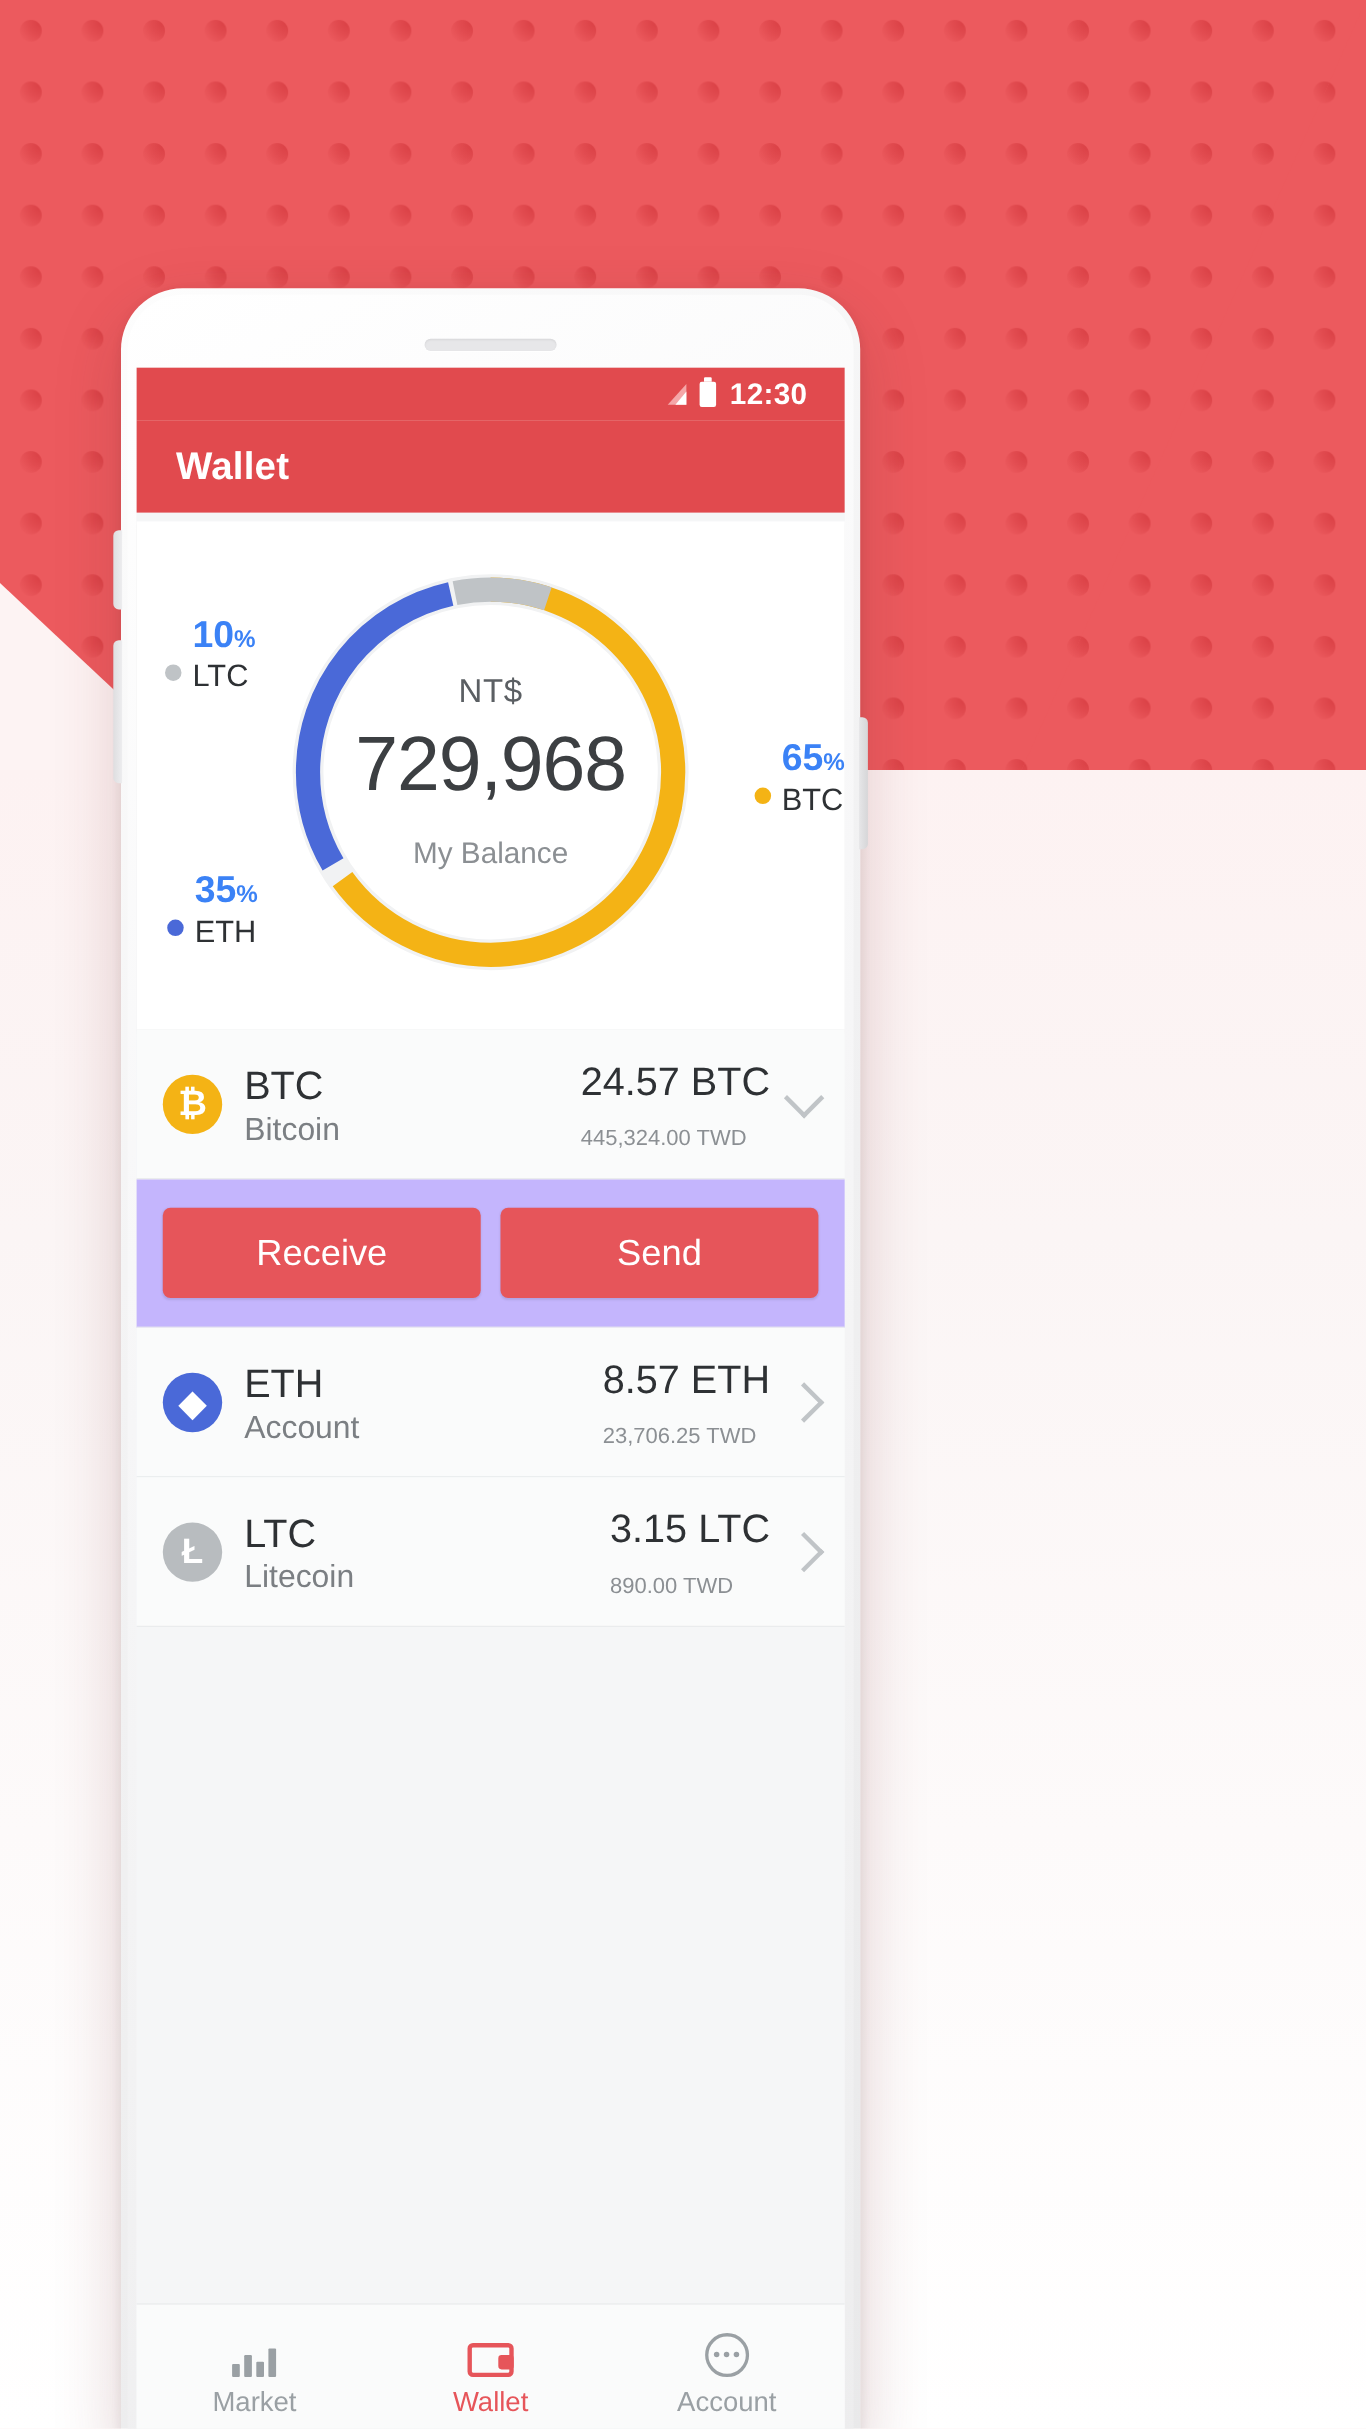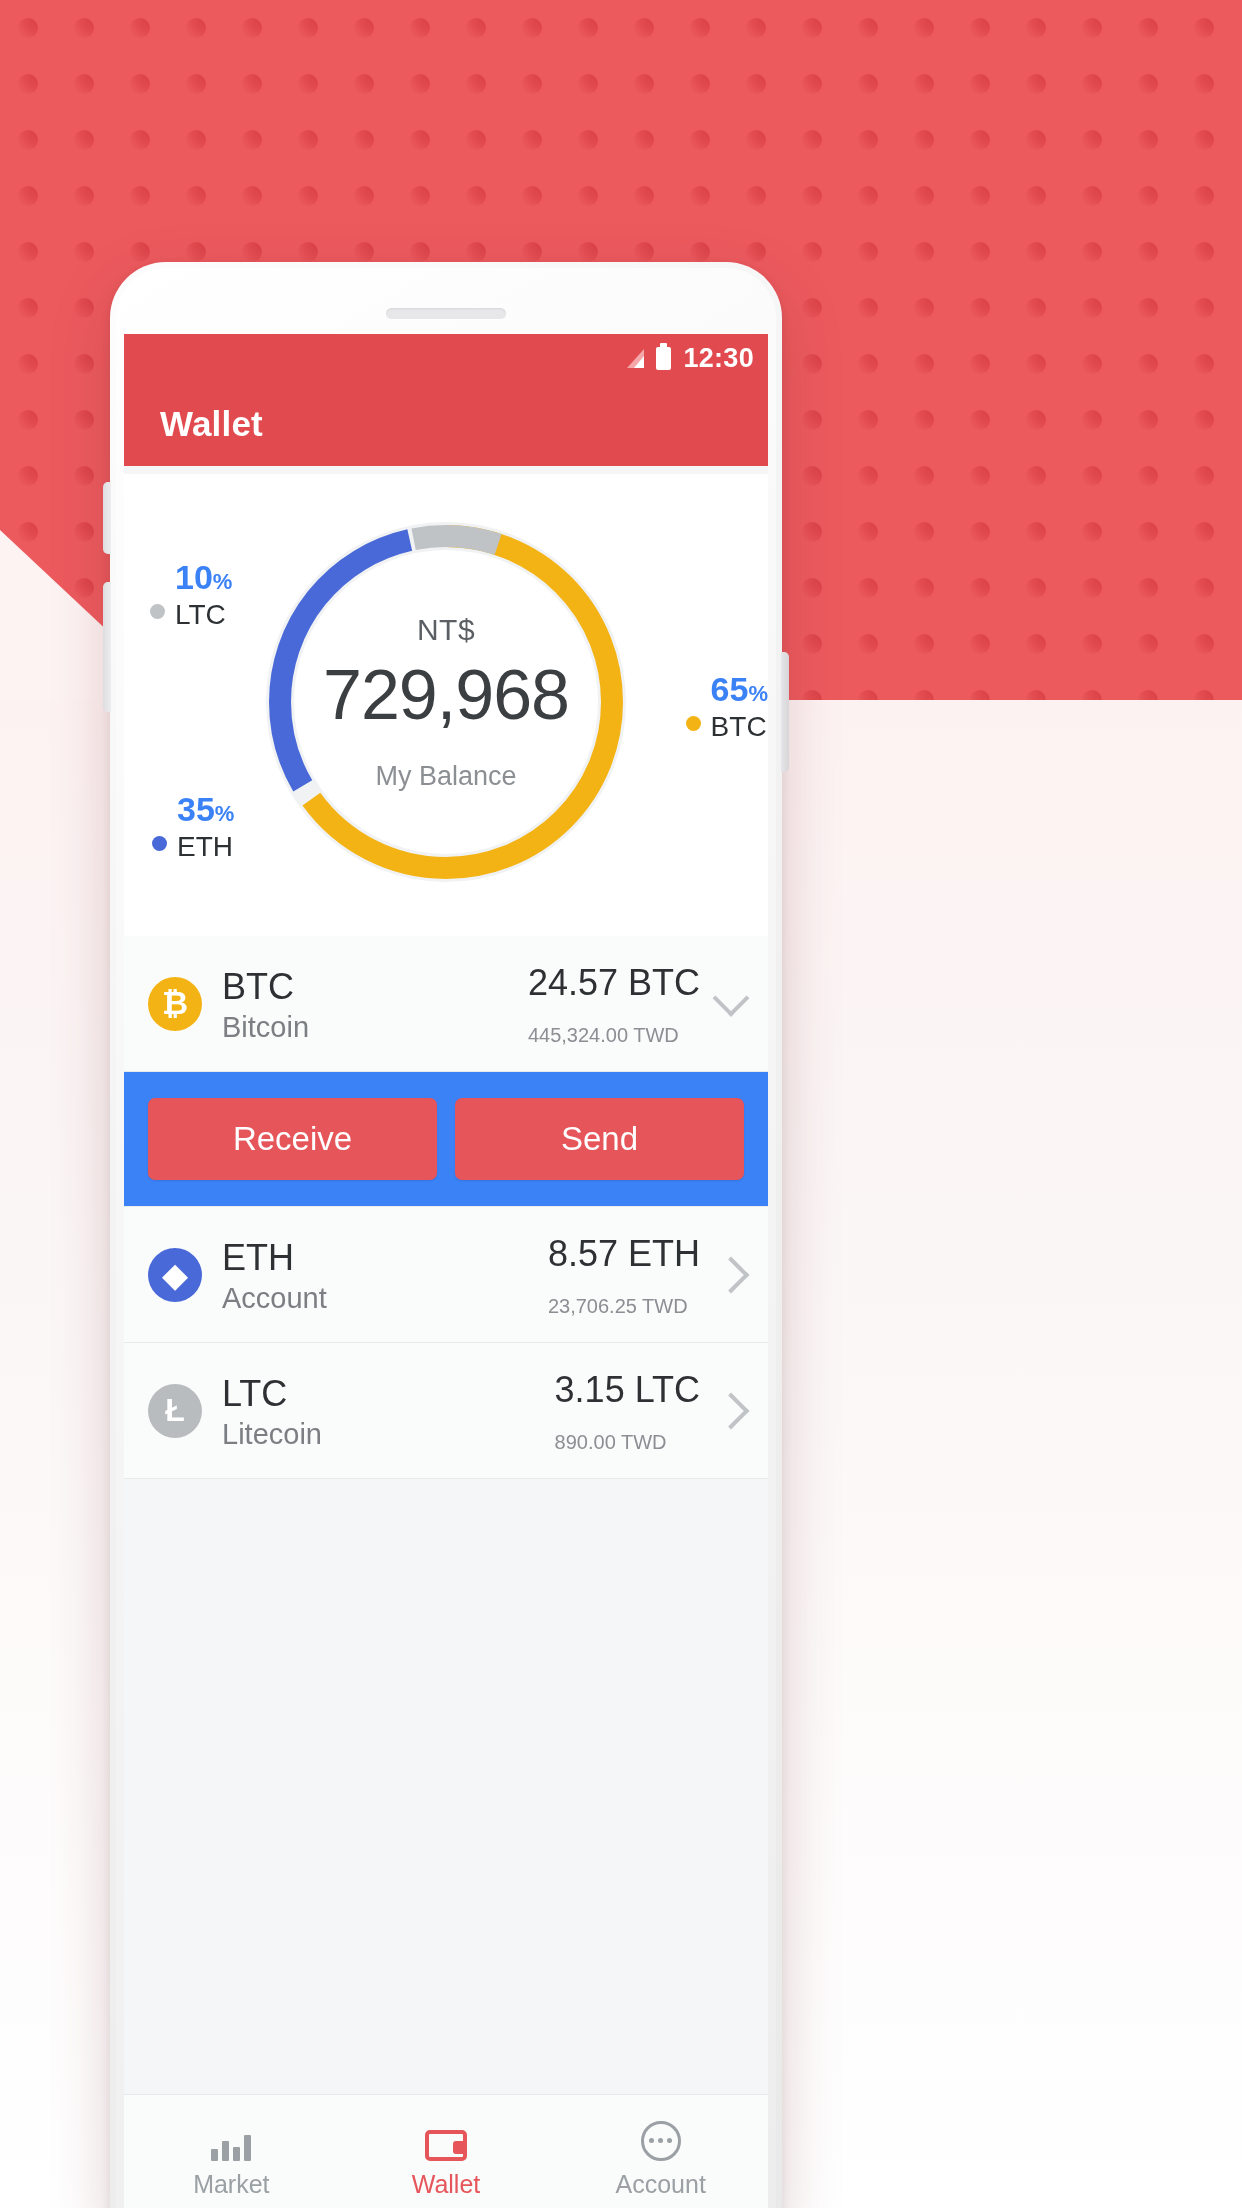--- a/index.html
+++ b/index.html
@@ -114,21 +114,21 @@
   }
 
   
   .statusbar {
     position: relative;
     height: 48px;
     background: #e14a4e;
     display: flex;
     align-items: center;
     justify-content: flex-end;
-    padding-right: 14px;
+    padding-right: 34px;
     gap: 12px;
   }
   .sig {
     width: 0; height: 0;
     border-left: 17px solid transparent;
     border-bottom: 19px solid #f5a6a8;
     position: relative;
   }
   .sig::after {
     content: "";
@@ -250,21 +250,21 @@
   .chev {
     width: 26px; height: 26px; flex: none;
     border-right: 4px solid #c0c4c7;
     border-bottom: 4px solid #c0c4c7;
   }
   .chev-down { transform: rotate(45deg) translate(-4px,-4px); }
   .chev-right { transform: rotate(-45deg); }
 
   .actions {
     display: flex; gap: 18px;
-    background: #3b82f6;
+    background: #c4b5fd;
     padding: 26px 24px;
     border-bottom: 1px solid #e8eaec;
   }
   .btn {
     flex: 1;
     background: #e6555a;
     color: #ffffff;
     border: none;
     border-radius: 7px;
     height: 82px;

